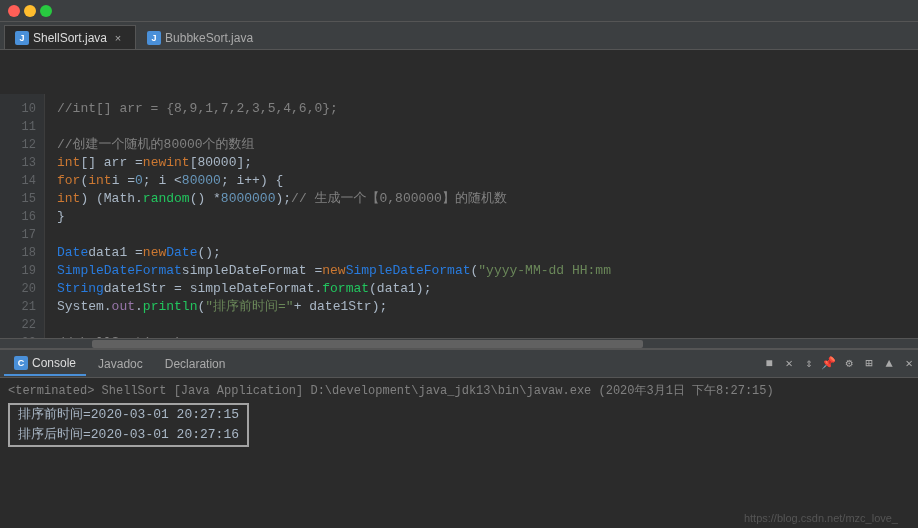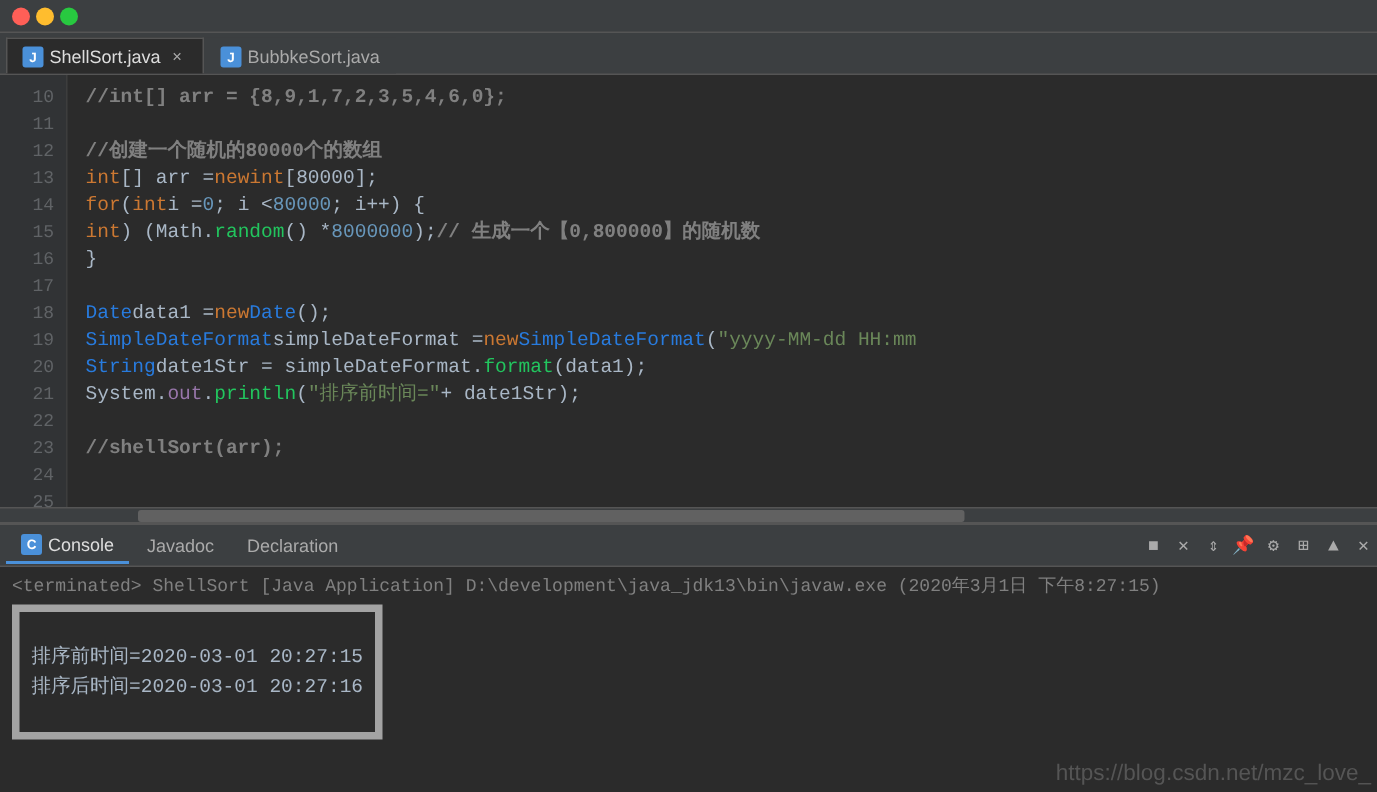--- a/index.html
+++ b/index.html
@@ -103,20 +103,21 @@
       font-size: 11px;
     }
 
     
     .editor-area {
       flex: 1;
       display: flex;
       flex-direction: column;
       background: #2b2b2b;
       overflow: hidden;
+      margin-top: 44px;
     }
 
     .code-container {
       flex: 1;
       display: flex;
       overflow: hidden;
       position: relative;
     }
 
     
@@ -155,21 +156,21 @@
 
     .code-line {
       height: 18px;
       white-space: nowrap;
       display: flex;
       align-items: center;
     }
 
     
     .kw { color: #cc7832; font-weight: normal; }
-    .comment { color: #808080; font-weight: bold; }
+    .comment { color: #808080; }
     .string { color: #6a8759; }
     .num { color: #6897bb; }
     .method { color: #22c55e; }
     .out-kw { color: #9876aa; }
     .cn { color: #287bde; } 
 
     
     .code-scrollbar {
       height: 10px;
       background: #3c3f41;
@@ -256,38 +257,38 @@
       overflow: auto;
     }
 
     .console-terminated {
       color: #808080;
       font-size: 12px;
       margin-bottom: 4px;
     }
 
     .console-output-box {
-      border: 5px solid #a3a3a3;
-      padding: 20px 8px;
+      border: 2px solid #a3a3a3;
+      padding: 0 8px;
       display: inline-block;
       background: transparent;
     }
 
     .console-output-line {
       color: #a9b7c6;
       font-size: 13px;
       line-height: 20px;
     }
 
     .csdn-watermark {
       position: absolute;
       bottom: 4px;
-      right: 4px;
+      right: 20px;
       color: #555;
-      font-size: 15px;
+      font-size: 11px;
       font-family: Arial, sans-serif;
     }
 
     .outer-wrap {
       position: relative;
       flex: 1;
       display: flex;
       flex-direction: column;
       justify-content: center;
     }

